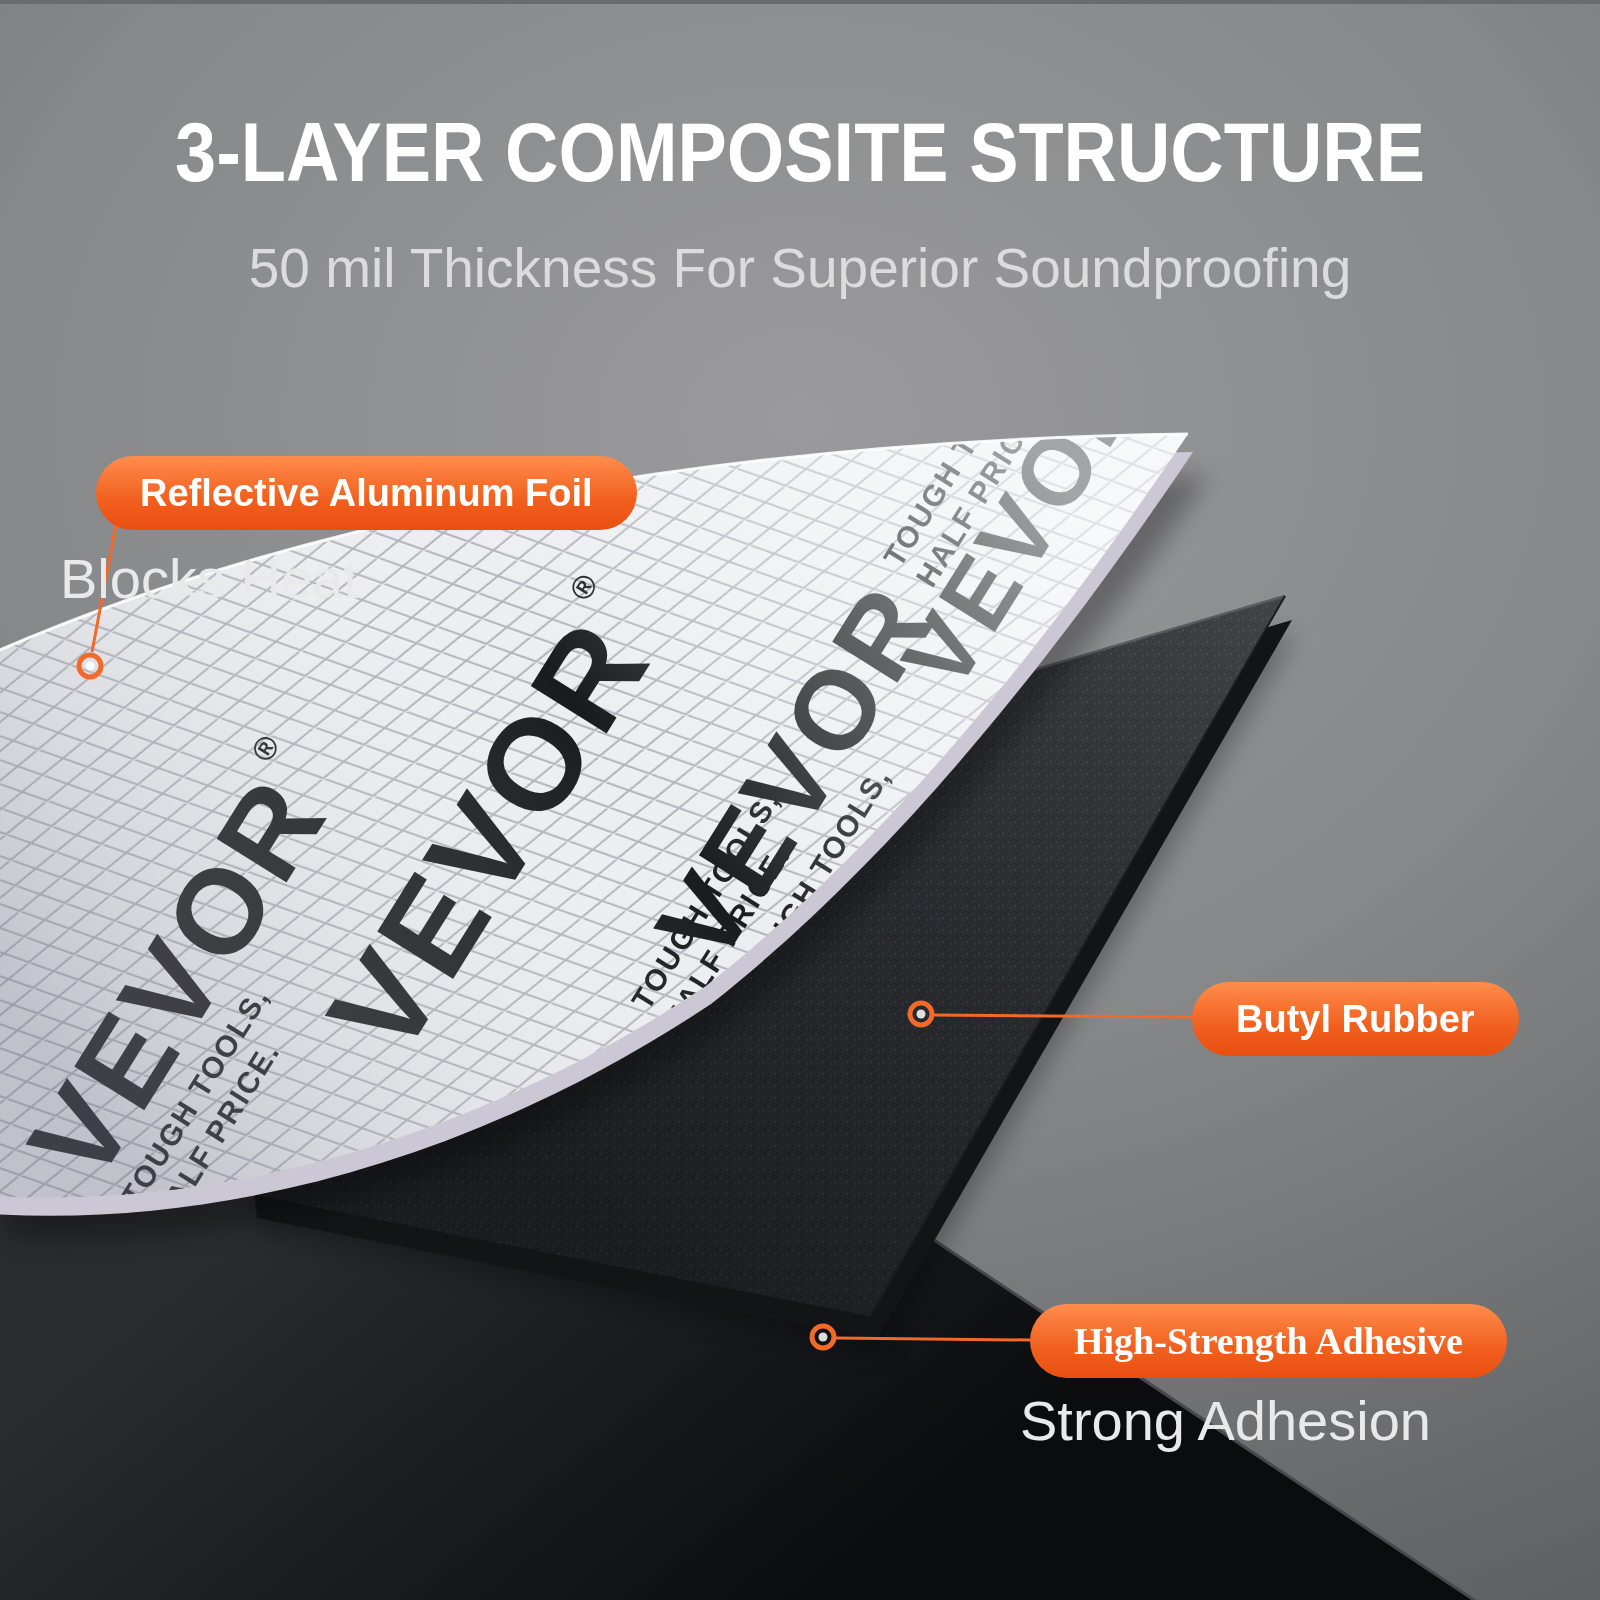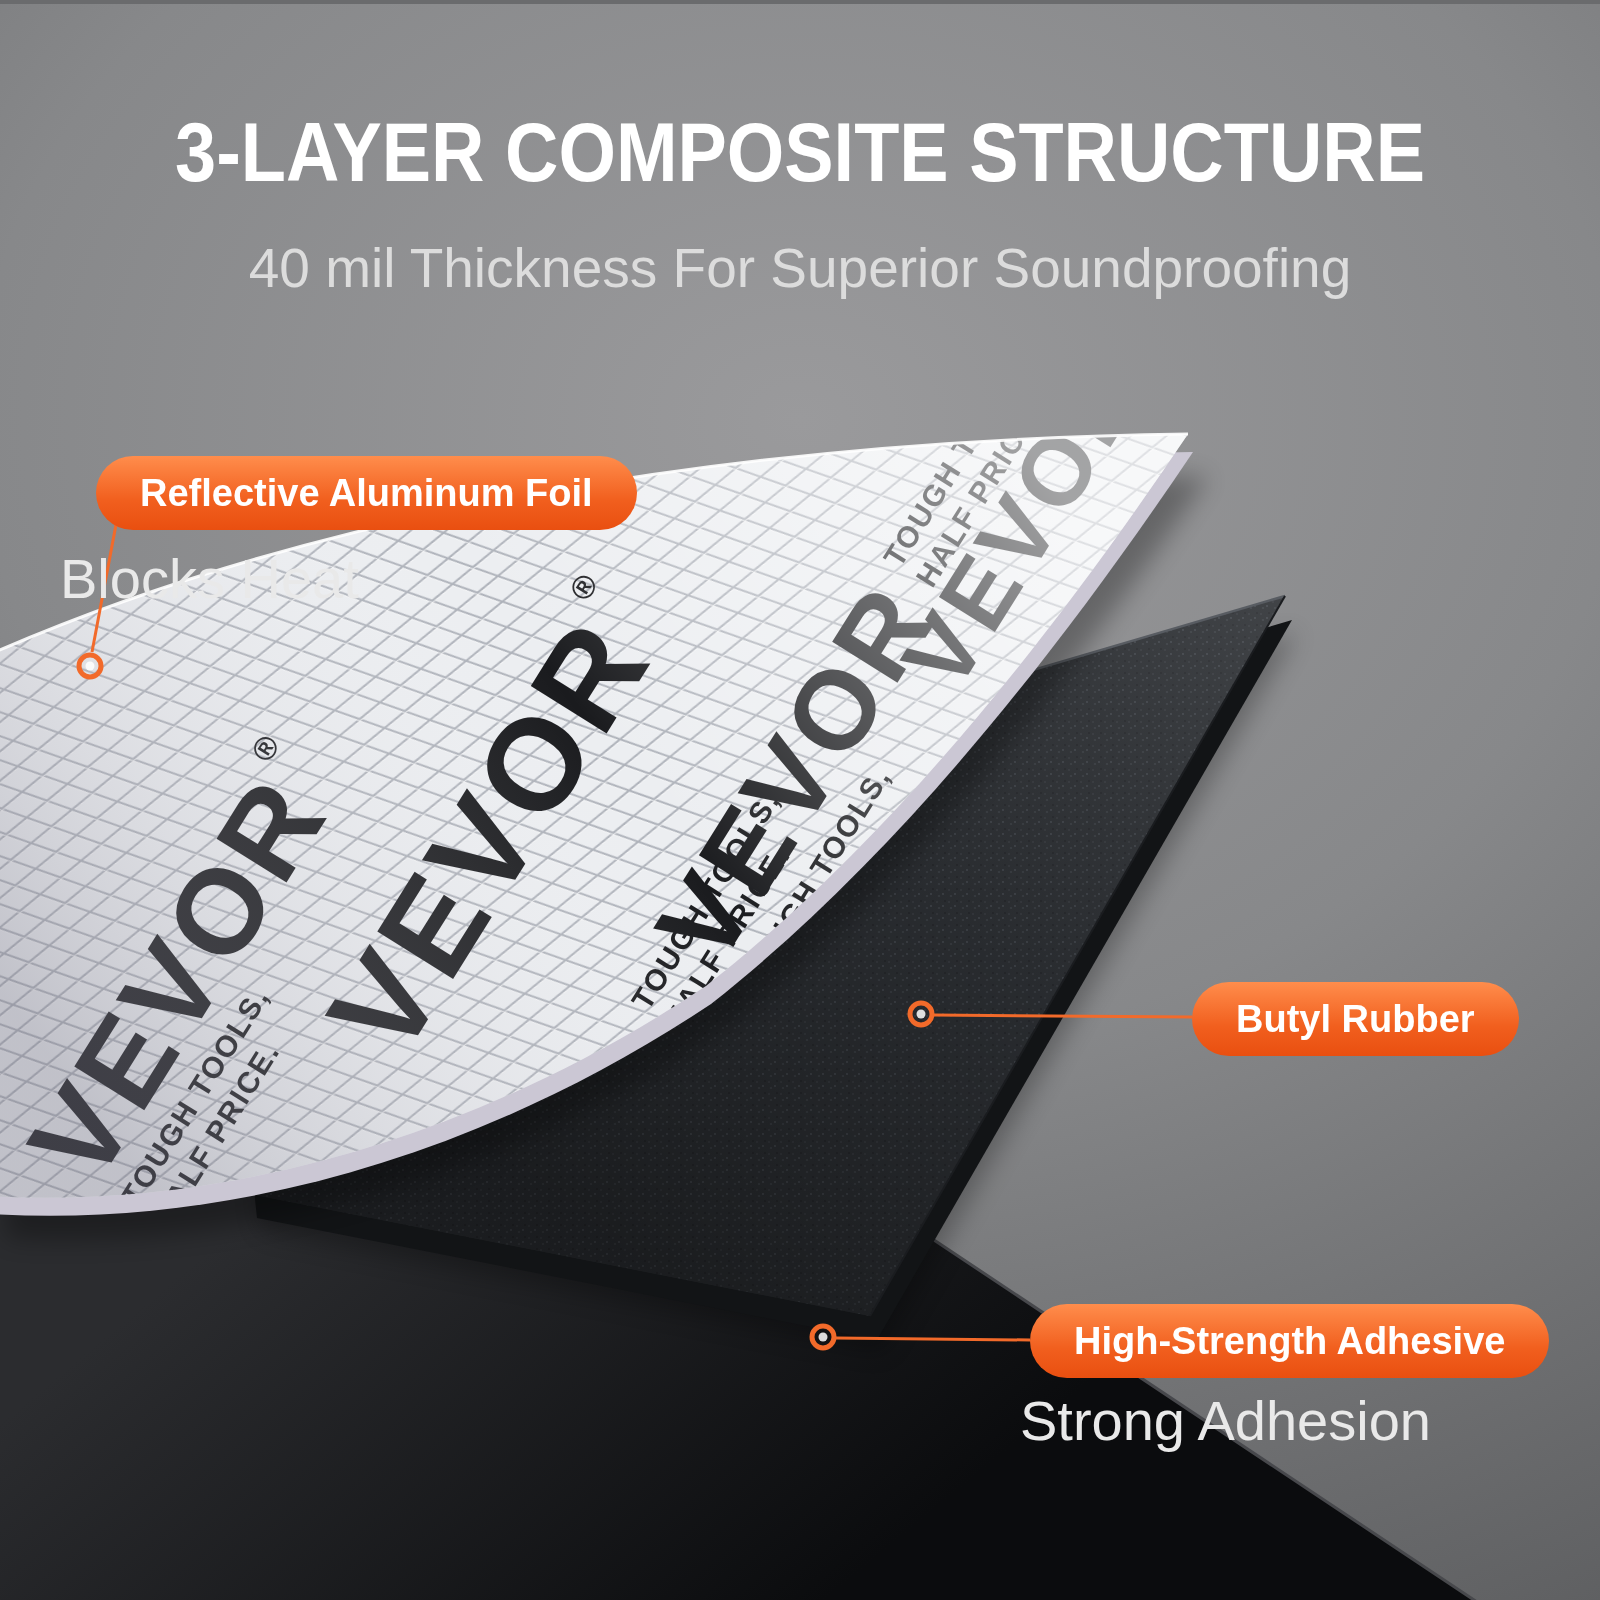--- a/index.html
+++ b/index.html
@@ -19,21 +19,21 @@
     font-size:55px;font-weight:400;color:#dcdcdc;white-space:nowrap;
   }
   .pill{
     position:absolute;display:inline-flex;align-items:center;justify-content:center;
     height:74px;padding:0 44px;border-radius:40px;
     background:linear-gradient(180deg,#ff8d4c 0%,#f15f1e 60%,#e94f10 100%);
     color:#ffffff;font-size:38px;font-weight:700;white-space:nowrap;
   }
   .pill-foil{left:96px;top:452px;}
   .pill-butyl{left:1192px;top:978px;}
-  .pill-adhesive{left:1030px;top:1300px;}
+  .pill-adhesive{left:1030px;top:1300px;font-family:Liberation Serif, serif;}
   .desc{position:absolute;color:#e9e9e9;font-size:56px;font-weight:400;}
   .desc-foil{left:60px;top:542px;width:560px;}
   .desc-butyl{left:1140px;top:1058px;width:420px;line-height:1.3;}
   .desc-adhesive{left:1020px;top:1384px;width:480px;}
   .fv-big{font-weight:700;fill:#1a1b1e;letter-spacing:5px;}
   .fv-small{font-weight:700;fill:#1a1b1e;letter-spacing:2px;font-size:30px;}
   .fv-reg{font-weight:700;fill:#1a1b1e;font-size:32px;}
 </style>
 </head>
 <body>
@@ -152,21 +152,21 @@
       <circle cx="921" cy="1010" r="4.5" fill="#ffffff" stroke="none" opacity="0.85"></circle>
     </g>
     <g stroke="#f26a2a">
       <line x1="1030" y1="1336" x2="836" y2="1334" stroke-width="3"></line>
       <circle cx="823" cy="1333" r="11" fill="none" stroke-width="5"></circle>
       <circle cx="823" cy="1333" r="4.5" fill="#ffffff" stroke="none" opacity="0.85"></circle>
     </g>
   </svg>
 
   <div class="title">3-LAYER COMPOSITE STRUCTURE</div>
-  <div class="subtitle">40 mil Thickness For Superior Soundproofing</div>
+  <div class="subtitle">50 mil Thickness For Superior Soundproofing</div>
 
   <div class="pill pill-foil">Reflective Aluminum Foil</div>
   <div class="desc desc-foil">Blocks Heat</div>
 
   <div class="pill pill-butyl">Butyl Rubber</div>
 
   <div class="pill pill-adhesive">High-Strength Adhesive</div>
   <div class="desc desc-adhesive">Strong Adhesion</div>
 
 </div>

